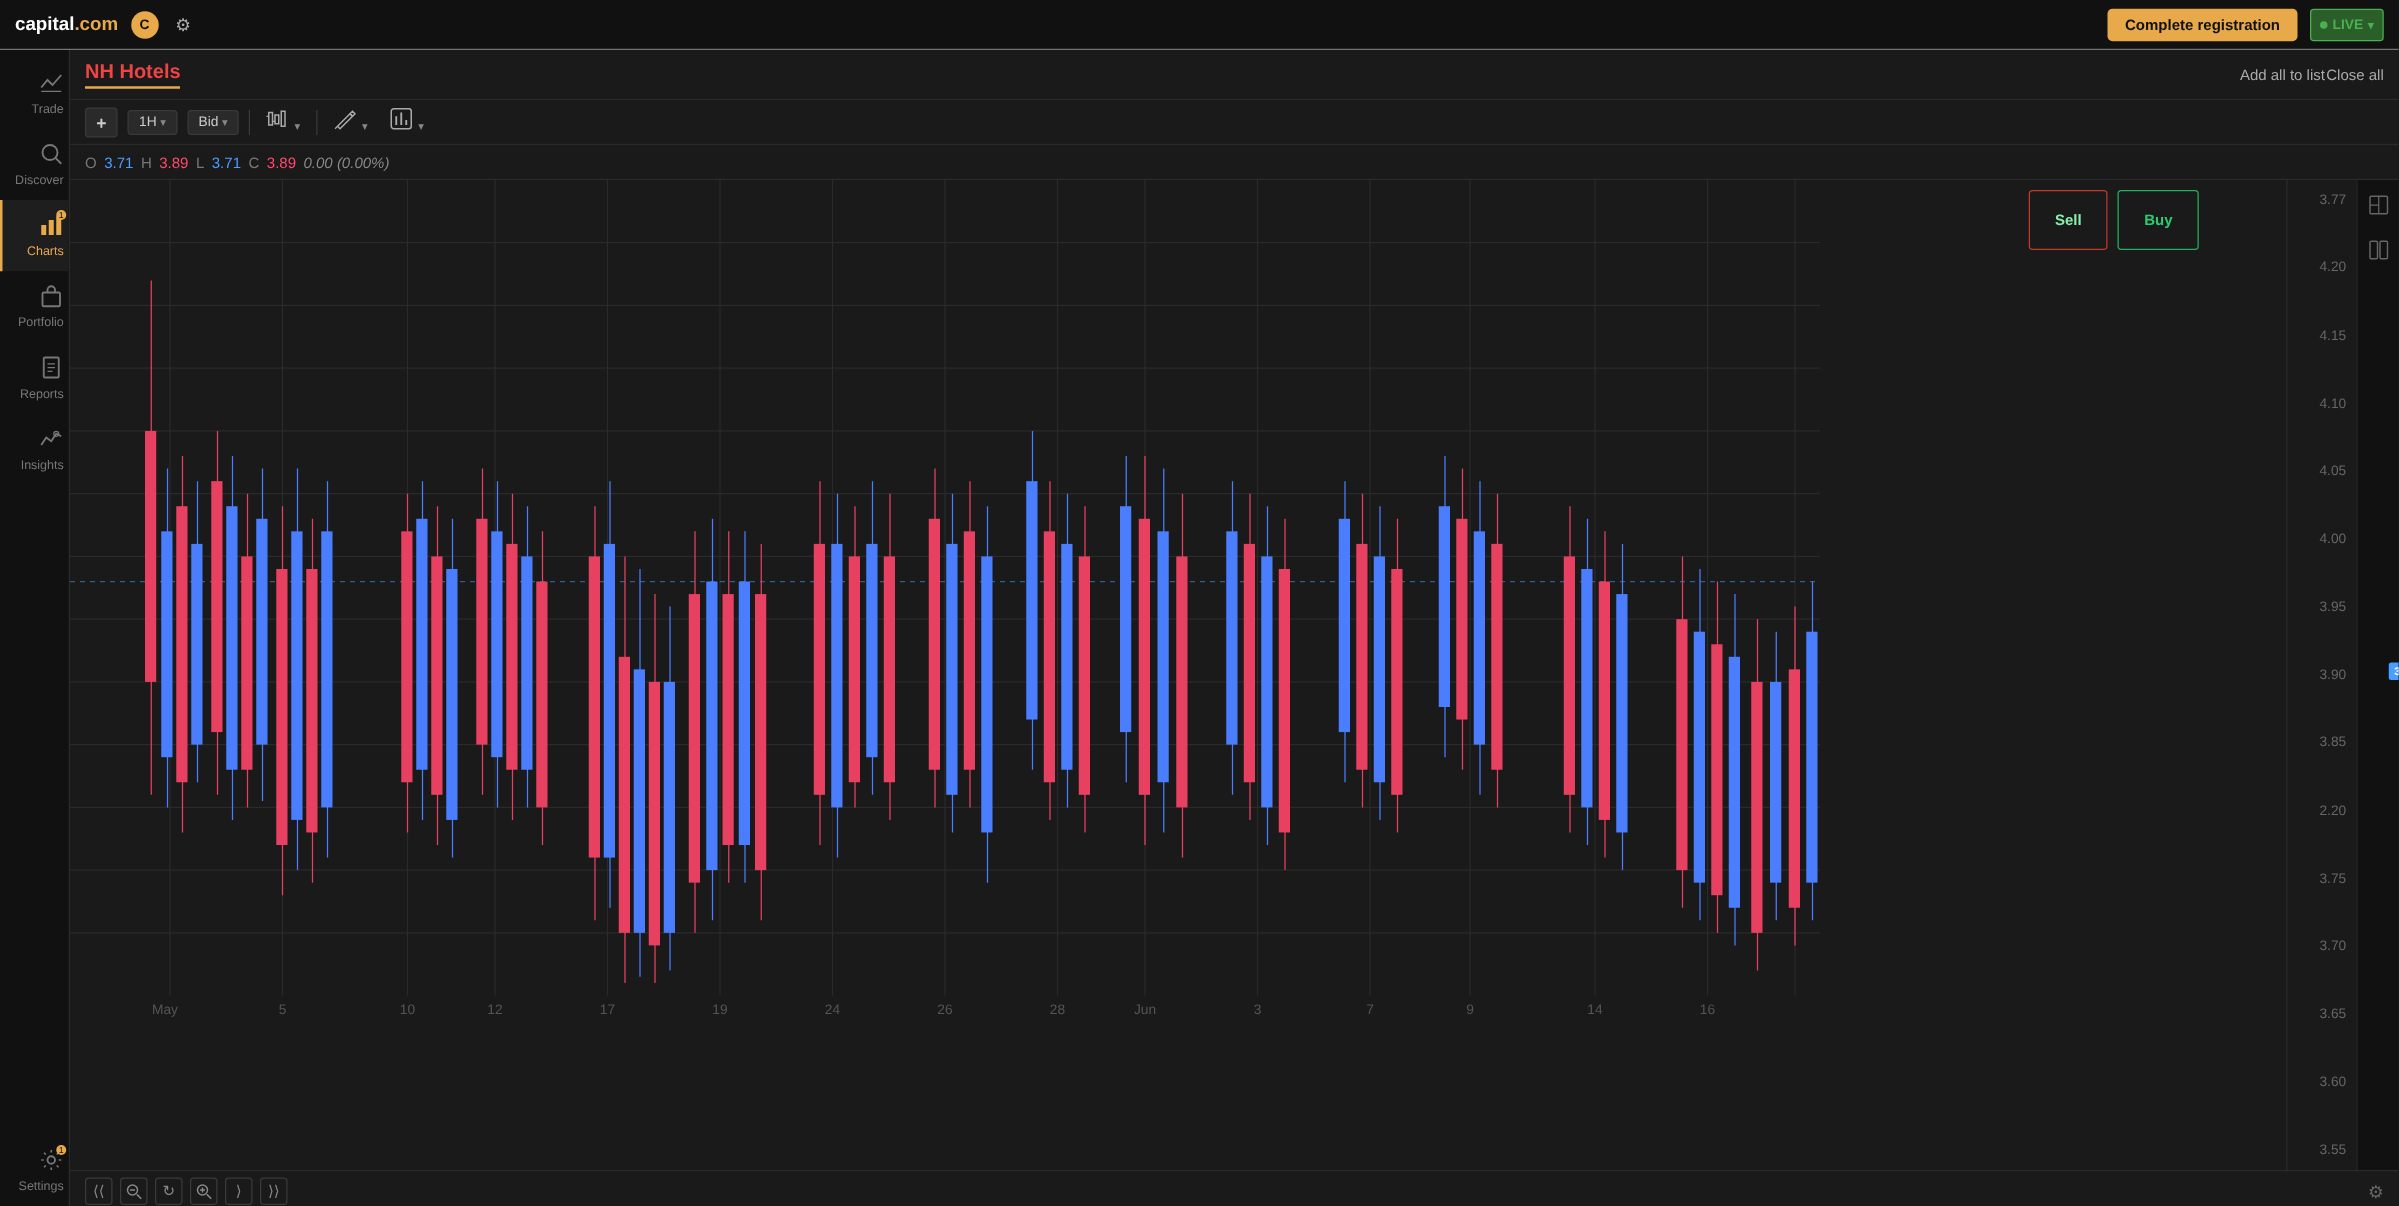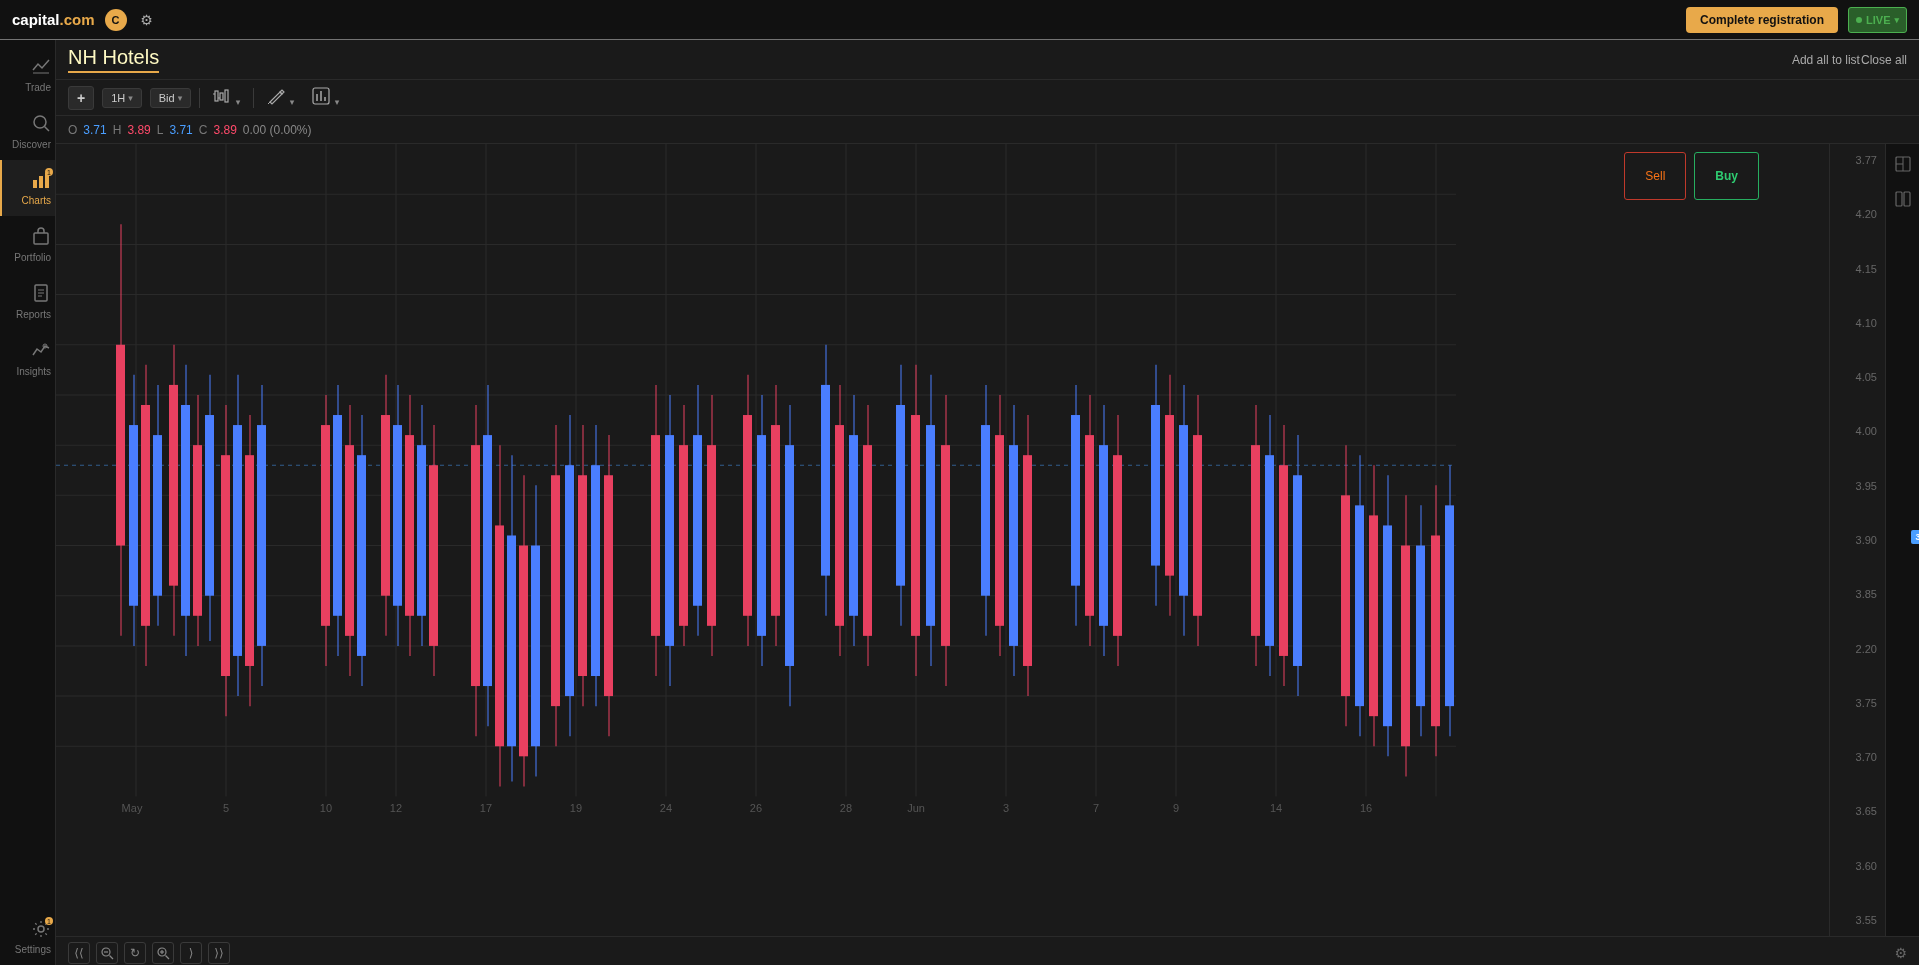--- a/index.html
+++ b/index.html
@@ -69,21 +69,21 @@
 
     
     .chart-area { flex: 1; display: flex; flex-direction: column; background: #1a1a1a; position: relative; }
 
     
     .chart-header {
       height: 40px; background: #1a1a1a; display: flex; align-items: center;
       justify-content: space-between; padding: 0 12px; border-bottom: 1px solid #2a2a2a;
       flex-shrink: 0;
     }
-    .chart-title { color: #fef9c3; font-size: 20px; font-weight: normal; border-bottom: 2px solid #e8a94a; padding-bottom: 2px; }
+    .chart-title { color: #ef4444; font-size: 16px; font-weight: bold; border-bottom: 2px solid #e8a94a; padding-bottom: 2px; }
     .chart-header-right { display: flex; align-items: center; gap: 1px; }
     .add-all-btn { color: #aaa; font-size: 12px; cursor: pointer; }
     .close-all-btn { color: #aaa; font-size: 12px; cursor: pointer; }
 
     
     .chart-toolbar {
       height: 36px; background: #1a1a1a; display: flex; align-items: center;
       gap: 8px; padding: 0 12px; border-bottom: 1px solid #2a2a2a; flex-shrink: 0;
     }
     .toolbar-btn {
@@ -100,21 +100,21 @@
 
     
     .ohlc-bar {
       height: 28px; background: #1a1a1a; display: flex; align-items: center;
       gap: 6px; padding: 0 12px; border-bottom: 1px solid #2a2a2a; flex-shrink: 0;
       font-size: 12px;
     }
     .ohlc-label { color: #777; }
     .ohlc-val-blue { color: #4a9eff; }
     .ohlc-val-red { color: #ff4a6a; }
-    .ohlc-change { color: #888; }
+    .ohlc-change { color: #888; font-style: italic; }
 
     
     .chart-body { flex: 1; display: flex; position: relative; }
     .chart-canvas { flex: 1; position: relative; overflow: hidden; }
 
     
     .price-axis {
       width: 56px; background: #1a1a1a; border-left: 1px solid #2a2a2a;
       display: flex; flex-direction: column; justify-content: space-between;
       padding: 10px 4px; font-size: 11px; color: #666; position: relative;
@@ -133,22 +133,22 @@
     .right-panel-icon {
       color: #666; font-size: 15px; cursor: pointer; padding: 4px;
       border-radius: 3px;
     }
 
     
     .sell-buy-container {
       position: absolute; top: 8px; right: 70px; display: flex; gap: 8px;
     }
     .sell-btn {
-      background: none; border: 1px solid #c0392b; color: #f97316;
-      padding: 16px 20px; border-radius: 3px; cursor: pointer; font-size: 12px; font-weight: normal;
+      background: none; border: 1px solid #c0392b; color: #86efac;
+      padding: 16px 20px; border-radius: 3px; cursor: pointer; font-size: 12px; font-weight: bold;
     }
     .buy-btn {
       background: none; border: 1px solid #27ae60; color: #2ecc71;
       padding: 6px 20px; border-radius: 3px; cursor: pointer; font-size: 12px; font-weight: bold;
     }
 
     
     .chart-svg { width: 100%; height: 100%; }
 
     

